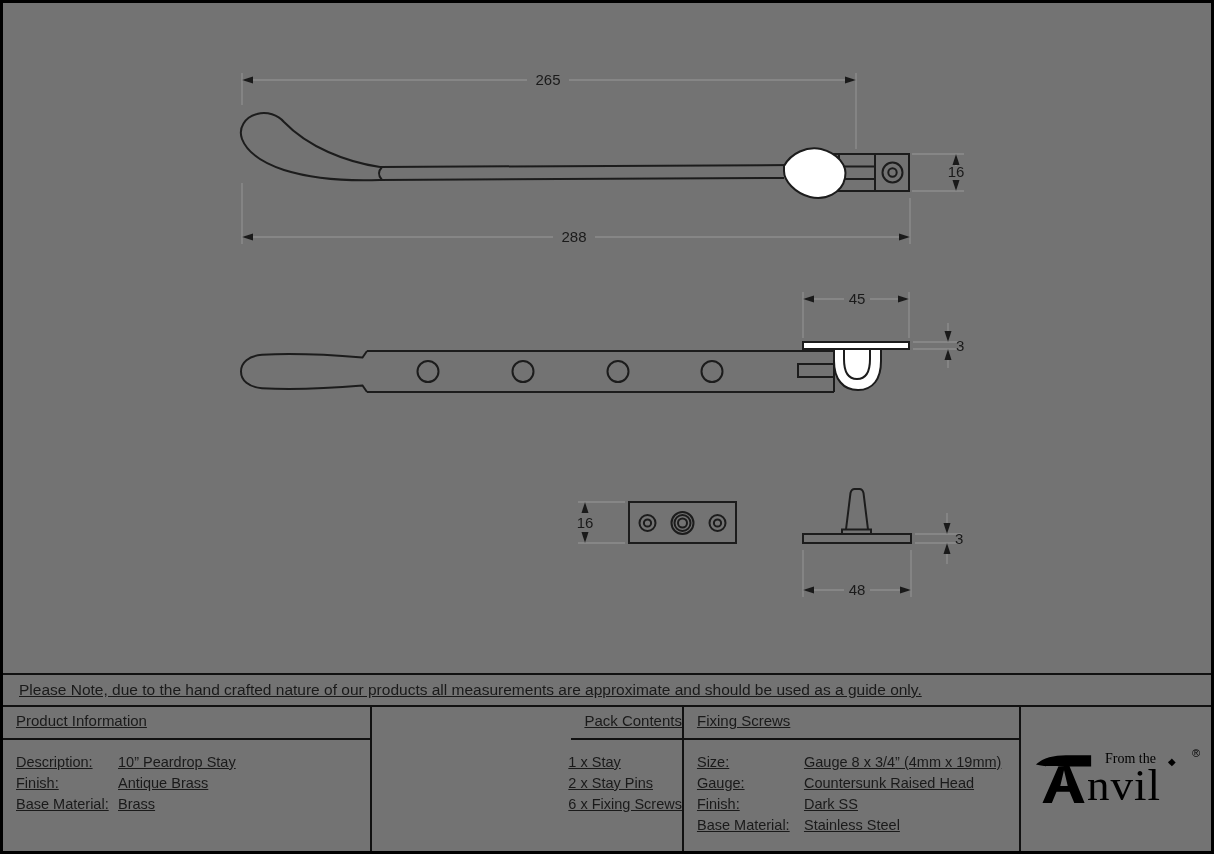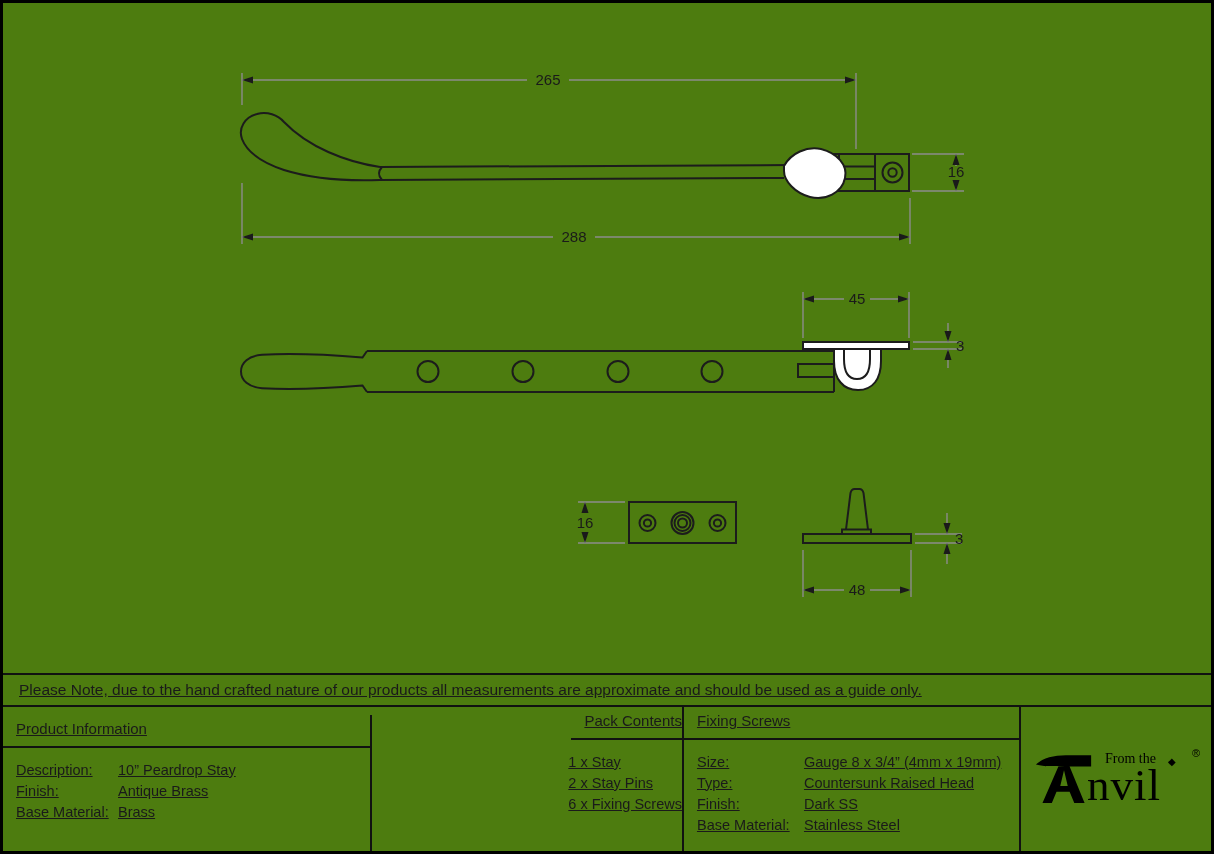--- a/index.html
+++ b/index.html
@@ -1,32 +1,32 @@
 <!DOCTYPE html>
 <html><head>
 <meta charset="utf-8">
 <style>
   html,body{margin:0;padding:0;background:#e8e8e8;}
   .page{
-    position:relative;width:1214px;height:854px;background:#4d7c0f;
+    position:relative;width:1214px;height:854px;background:#737373;
     border:3px solid #000;box-sizing:border-box;overflow:hidden;
     font-family:"Liberation Sans",sans-serif;color:#1a1a1a;
   }
   svg text{font-family:"Liberation Sans",sans-serif;}
   .drawing-svg{position:absolute;left:0;top:0;}
   
   .bottom{position:absolute;left:0;right:0;bottom:0;top:670px;display:flex;flex-direction:column;text-decoration:underline;}
   .note-bar{
     border-top:2px solid #111;border-bottom:2px solid #111;
     height:30px;display:flex;align-items:center;padding:0 16px;
     font-size:15.5px;flex:0 0 auto;
   }
   .spec-table{flex:1;display:flex;}
   .spec-col{border-right:2px solid #111;display:flex;flex-direction:column;box-sizing:border-box;}
-  .col-product{width:372px;margin-top:8px;}
+  .col-product{width:372px;}
   .col-pack{width:315px;align-items:flex-end;}
   .col-screws{width:340px;}
   .col-logo{flex:1;border-right:none;display:flex;align-items:center;justify-content:center;margin-left:14px;}
   .col-header{
     flex:0 0 auto;height:26px;border-bottom:2px solid #111;
     font-size:15px;padding:5px 0 0 13px;box-sizing:content-box;
   }
   .col-body{flex:1;padding:11px 0 0 13px;font-size:14.5px;}
   .spec-row{display:flex;height:21px;align-items:center;}
   .spec-label{width:102px;flex:0 0 auto;}
@@ -220,21 +220,21 @@
       </div>
 
       <div class="spec-col col-screws">
         <div class="col-header">Fixing Screws</div>
         <div class="col-body">
           <div class="spec-row">
             <span class="spec-label">Size:</span>
             <span class="spec-value">Gauge 8 x 3/4” (4mm x 19mm)</span>
           </div>
           <div class="spec-row">
-            <span class="spec-label">Type:</span>
+            <span class="spec-label">Gauge:</span>
             <span class="spec-value">Countersunk Raised Head</span>
           </div>
           <div class="spec-row">
             <span class="spec-label">Finish:</span>
             <span class="spec-value">Dark SS</span>
           </div>
           <div class="spec-row">
             <span class="spec-label">Base Material:</span>
             <span class="spec-value">Stainless Steel</span>
           </div>

